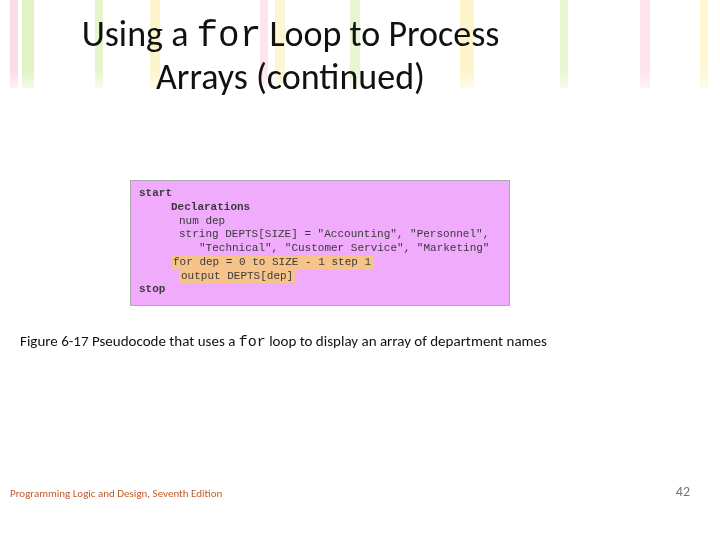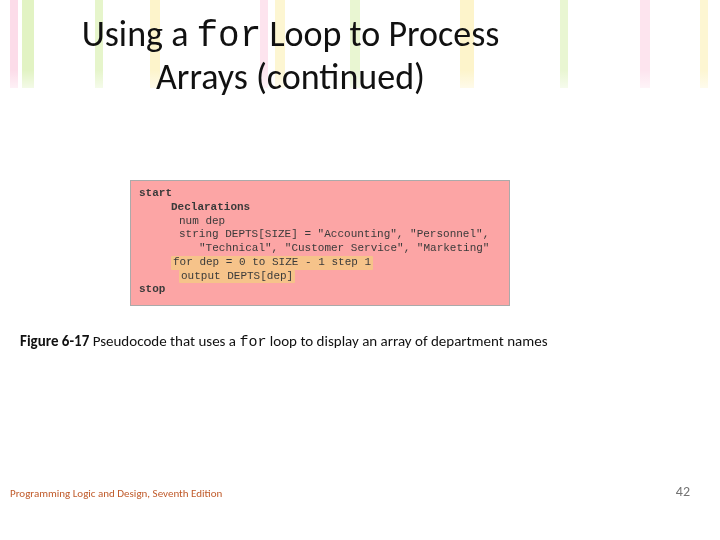--- a/index.html
+++ b/index.html
@@ -43,21 +43,21 @@
   }
   .code-box-wrap {
     position: absolute;
     left: 130px;
     top: 180px;
     width: 380px;
     z-index: 2;
   }
   .code-box {
     border: 1px solid #aaa;
-    background: #fca5a5;
+    background: #f0abfc;
     padding: 6px 8px 8px 8px;
     font-family: "Courier New", Courier, monospace;
     font-size: 11px;
     line-height: 1.25;
     color: #3a3a3a;
     word-break: break-word;
   }
   .code-box .l0 { margin-left: 0; }
   .code-box .l1 { margin-left: 32px; }
   .code-box .l2 { margin-left: 40px; }
@@ -71,21 +71,21 @@
   }
   .caption {
     position: absolute;
     left: 20px;
     top: 332px;
     width: 680px;
     font-size: 15px;
     color: #111;
     z-index: 2;
   }
-  .caption .bold { font-weight: bold; }
+  .caption .bold { font-weight: normal; }
   .caption .mono { font-family: "Courier New", Courier, monospace; }
   .footer-left {
     position: absolute;
     left: 10px;
     bottom: 40px;
     font-size: 11px;
     color: #c05b2b;
     z-index: 2;
   }
   .footer-right {

